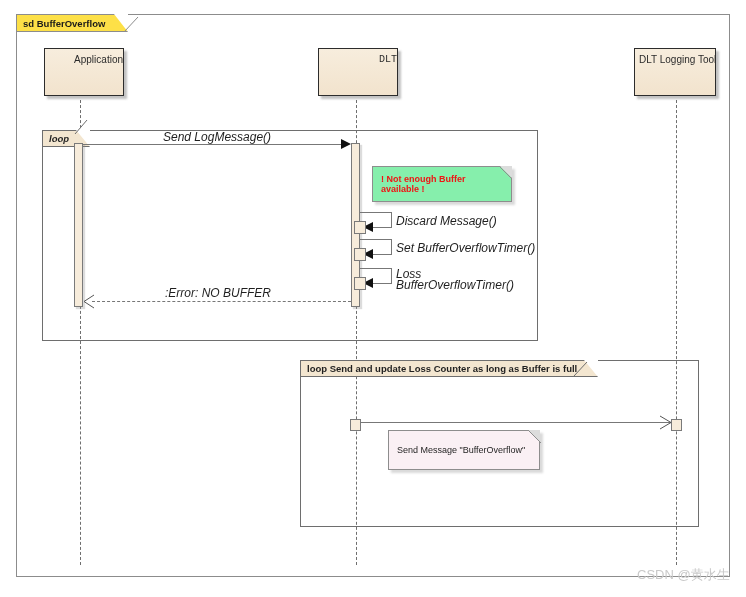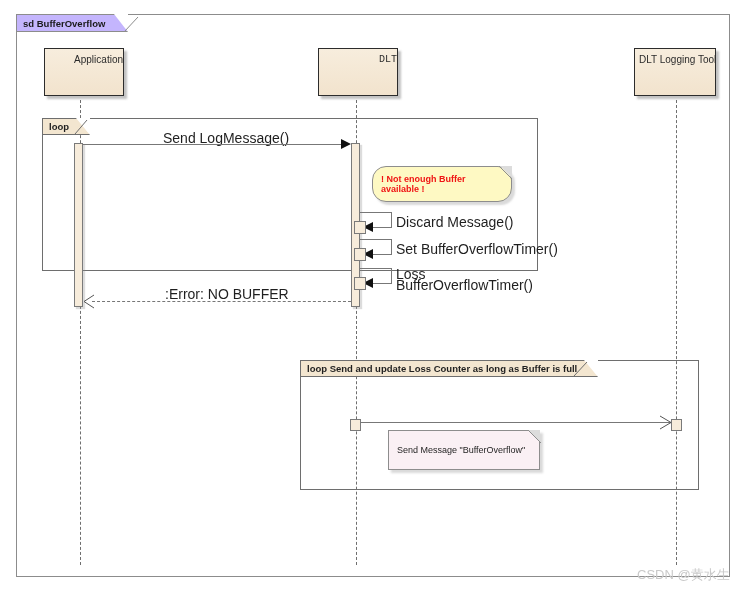--- a/index.html
+++ b/index.html
@@ -26,21 +26,21 @@
     height: 563px;
     border: 1px solid #8c8c8c;
     background: #ffffff;
     box-sizing: border-box;
   }
   .frame-tab {
     position: absolute;
     left: 0px;
     top: 0px;
     height: 17px;
-    background: #c4b5fd;
+    background: #fde047;
     border-right: 1px solid #8c8c8c;
     border-bottom: 1px solid #8c8c8c;
     box-sizing: border-box;
     padding: 1px 22px 8px 6px;
     font-size: 9.5px;
     color: #1a1a1a;
     font-weight: bold;
     white-space: nowrap;
     line-height: 15px;
   }
@@ -154,23 +154,24 @@
     position: absolute;
     width: 0; height: 0;
     border-top: 5px solid transparent;
     border-bottom: 5px solid transparent;
     border-right: 10px solid #111111;
   }
   .arrow-open-left, .arrow-open-right { position: absolute; }
 
   .msg-label {
     position: absolute;
-    font-size: 14px;
+    font-size: 12px;
     color: #1f1f1f;
     white-space: nowrap;
+    font-style: italic;
   }
   .msg-label.wrap { white-space: normal; line-height: 11px; }
 
   
   .note {
     position: absolute;
     background: #faf0f4;
     border: 1px solid #8d8d8d;
     box-sizing: border-box;
     box-shadow: 3px 3px 2px rgba(150,150,150,0.35);
@@ -181,21 +182,21 @@
     align-items: center;
   }
   .note-fold {
     position: absolute;
     right: -1px;
     top: -1px;
     width: 0; height: 0;
     border-left: 12px solid transparent;
     border-top: 12px solid #dcdcdc;
   }
-  .note.alert { color: #f01414; font-weight: bold; background: #fef9c3; border-radius: 14px; }
+  .note.alert { color: #f01414; font-weight: bold; background: #86efac; }
 
   
   .watermark {
     position: absolute;
     font-size: 13px;
     color: #c9c9c9;
     white-space: nowrap;
     text-align: center;
   }
 </style>
@@ -223,21 +224,21 @@
   </div>
 
   <div class="actor-box grad" style="left:318px; top:48px; width:80px; height:48px;font-family:Liberation Mono, monospace;">
     <span>DLT</span>
   </div>
 
   <div class="actor-box grad" style="left:634px; top:48px; width:82px; height:48px; text-align:left; padding-left:4px;">
     <span>DLT Logging Tool</span>
   </div>
 
-  <div class="fragment" style="left:42px; top:118px; width:496px; height:153px;">
+  <div class="fragment" style="left:42px; top:130px; width:496px; height:211px;font-style:italic;">
     <div class="frag-label">
       <span>loop</span>
     </div>
   </div>
   <svg style="position:absolute;left:42px;top:118px;width:120px;height:20px;pointer-events:none;">
     <line x1="33" y1="16" x2="45" y2="2" stroke="#6e6e6e" stroke-width="1"></line>
   </svg>
 
   <div class="activation" style="left:74px; top:143px; width:9px; height:164px;"></div>
   <div class="activation" style="left:351px; top:143px; width:9px; height:164px;"></div>
@@ -285,21 +286,21 @@
   </div>
 
   <div class="msg-label" style="left:165px; top:286px;">
     <span>:Error: NO BUFFER</span>
   </div>
   <div class="msg-line dashed" style="left:92px; top:301px; width:259px;"></div>
   <svg class="arrow-open-left" style="left:82px; top:294px;" width="14" height="15">
     <polyline points="12,1 2,7.5 12,14" fill="none" stroke="#555555" stroke-width="1"></polyline>
   </svg>
 
-  <div class="fragment" style="left:300px; top:360px; width:399px; height:130px;">
+  <div class="fragment" style="left:300px; top:360px; width:399px; height:167px;">
     <div class="frag-label">
       <span>loop Send and update Loss Counter as long as Buffer is full</span>
     </div>
   </div>
   <svg style="position:absolute;left:300px;top:360px;width:300px;height:20px;pointer-events:none;">
     <line x1="274" y1="16" x2="287" y2="2" stroke="#6e6e6e" stroke-width="1"></line>
   </svg>
 
   <div class="mini-act" style="left:350px; top:419px; width:11px; height:12px;"></div>
   <div class="mini-act" style="left:671px; top:419px; width:11px; height:12px;"></div>

